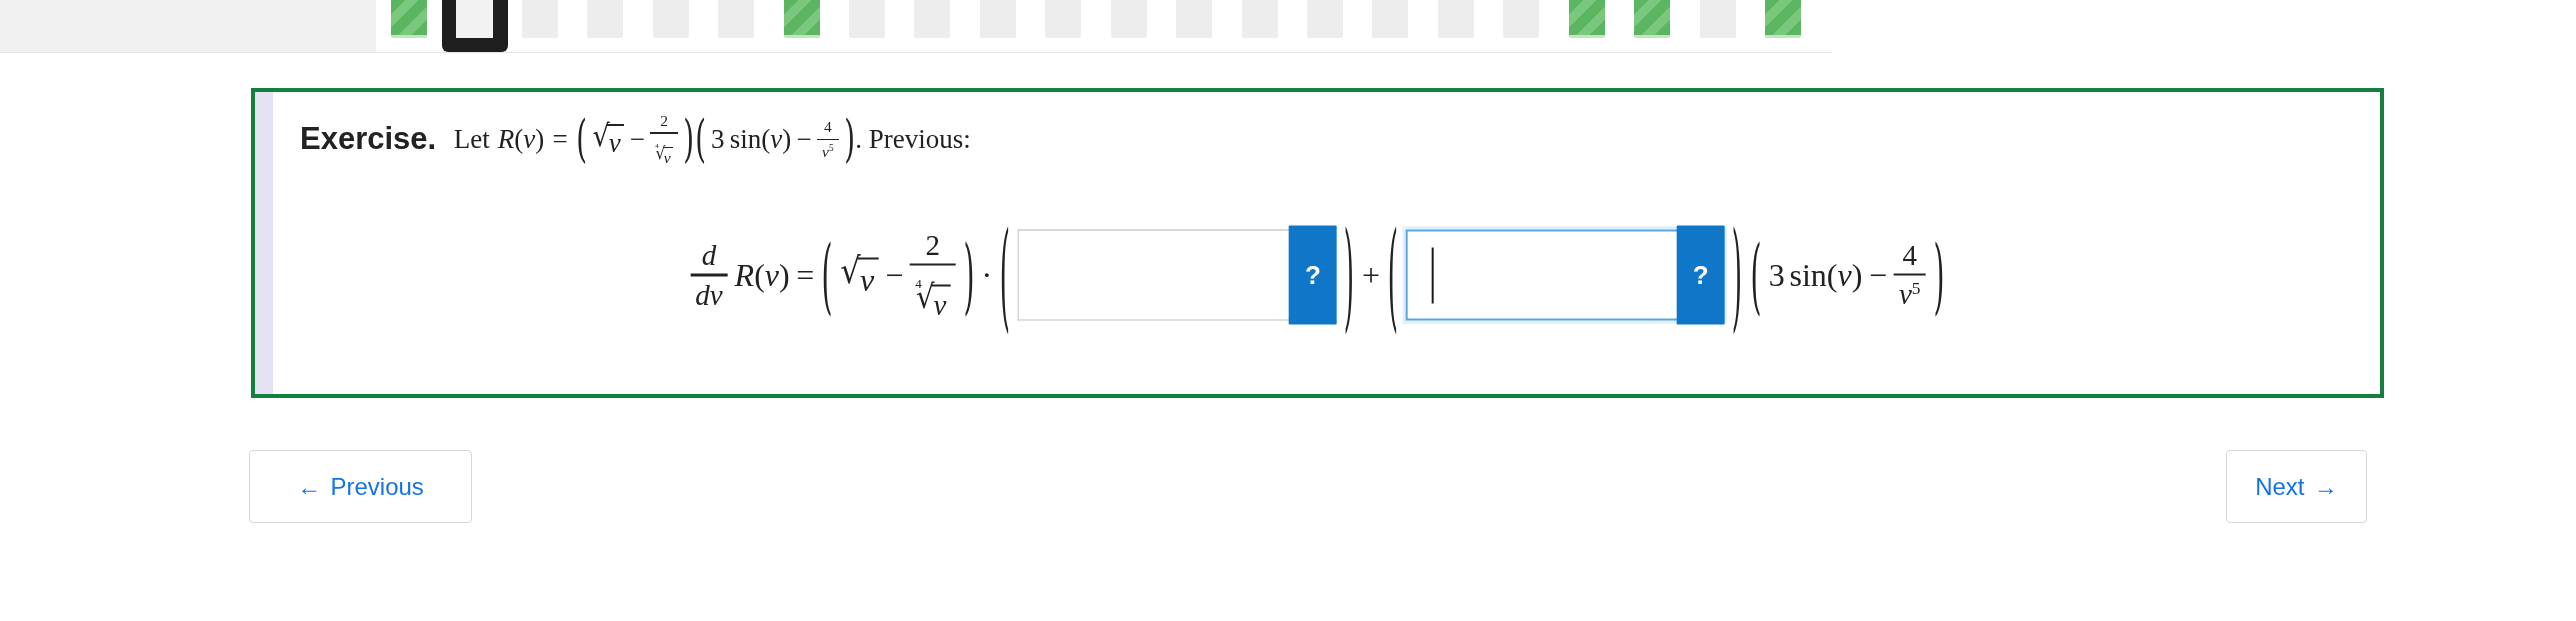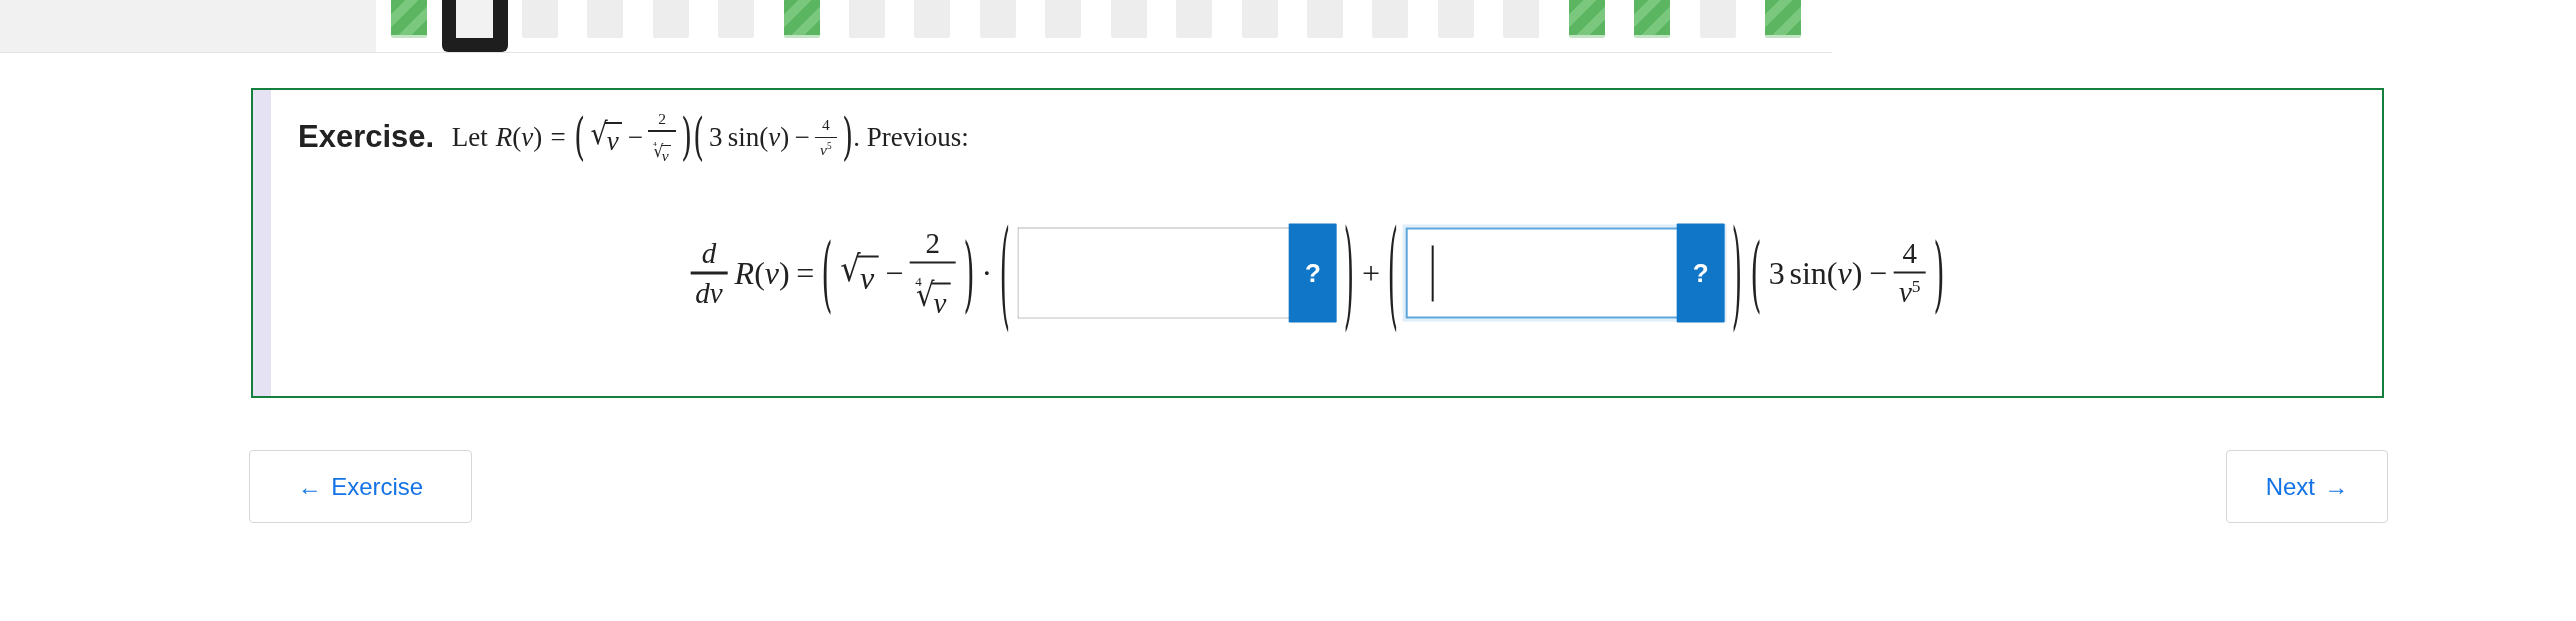--- a/index.html
+++ b/index.html
@@ -15,21 +15,21 @@
   .sq{position:absolute;top:0;width:36px;height:38px;background:#ededed;
       border-radius:0 0 2.6px 2.6px;box-sizing:border-box;}
   .sq.done{
       background:repeating-linear-gradient(135deg,#5cb561 0 10.3px,#79c87d 10.3px 19.6px);
       border-bottom:3.6px solid #c2e6c4;}
   .sq-current{position:absolute;top:0;width:66px;height:52px;background:#1e1e1e;
       border-radius:0 0 6.2px 6.2px;}
   .sq-current-inner{position:absolute;left:14.4px;top:0;width:37px;height:38px;background:#f2f2f2;}
   
   .card{position:absolute;left:251px;top:88px;width:2133px;height:310px;background:#fff;
-        border:2px solid #15803d;box-sizing:border-box;}
+        border:4px solid #15803d;box-sizing:border-box;}
   .accent{position:absolute;left:0;top:0;bottom:0;width:17.5px;background:#e5e2f3;}
   
   .statement{position:absolute;left:45px;top:13.4px;height:68px;display:flex;align-items:center;
              font-size:27px;white-space:nowrap;}
   .ex-label{font-family:"Liberation Sans",sans-serif;font-weight:bold;font-size:31px;color:#222;}
   .it{font-style:italic;}
   .up{font-style:normal;}
   .gap10{display:inline-block;width:5.2px;}
   .gap16{display:inline-block;width:8.2px;}
   .gap34{display:inline-block;width:17.5px;}
@@ -67,21 +67,21 @@
         display:flex;align-items:center;justify-content:center;cursor:pointer;}
   .cursor{position:absolute;left:26px;top:50%;transform:translateY(-50%);width:2.1px;height:56px;
           background:#1b1b1b;animation:blink 1.1s step-end infinite;}
   @keyframes blink{0%,49%{opacity:1}50%,100%{opacity:0}}
   
   .navbtn{position:absolute;top:450px;height:73px;background:#fff;border:1px solid #d6d6d6;
           border-radius:4.1px;color:#1473e6;font-family:"Liberation Sans",sans-serif;font-size:24px;
           display:flex;align-items:center;justify-content:center;gap:9.3px;box-sizing:border-box;
           cursor:pointer;}
   .navbtn.prev{left:249px;width:223px;}
-  .navbtn.next{left:2226px;width:162px;}
+  .navbtn.next{left:2226px;width:141px;}
 </style>
 </head>
 <body>
 
 <div class="strip">
   <div class="strip-filler"></div>
   <div>
       <div class="sq done" style="left: 391px;"></div>
       <div class="sq-current" style="left: 442px;">
         <div class="sq-current-inner"></div>
@@ -212,19 +212,19 @@
       <span class="num up">4</span>
       <span class="hr"></span>
       <span class="den"><span class="it">v</span><sup style="font-size:0.6em">5</sup></span>
     </span>
     <span class="p-lg">)</span>
   </div>
 </div>
 
 <div class="navbtn prev">
   <span>←</span>
-  <span>Exercise</span>
+  <span>Previous</span>
 </div>
 <div class="navbtn next">
   <span>Next</span>
   <span>→</span>
 </div>
 
 
 </body></html>

